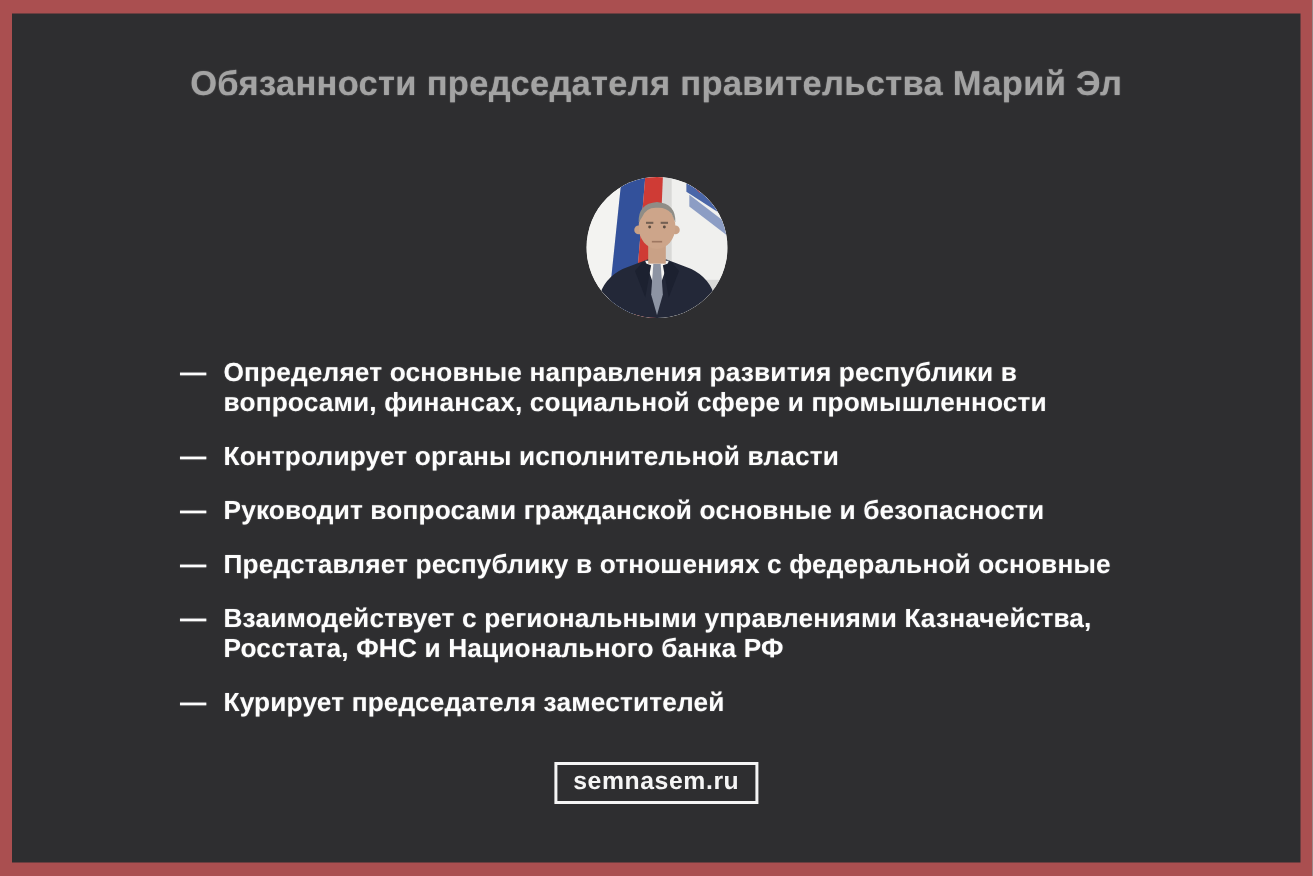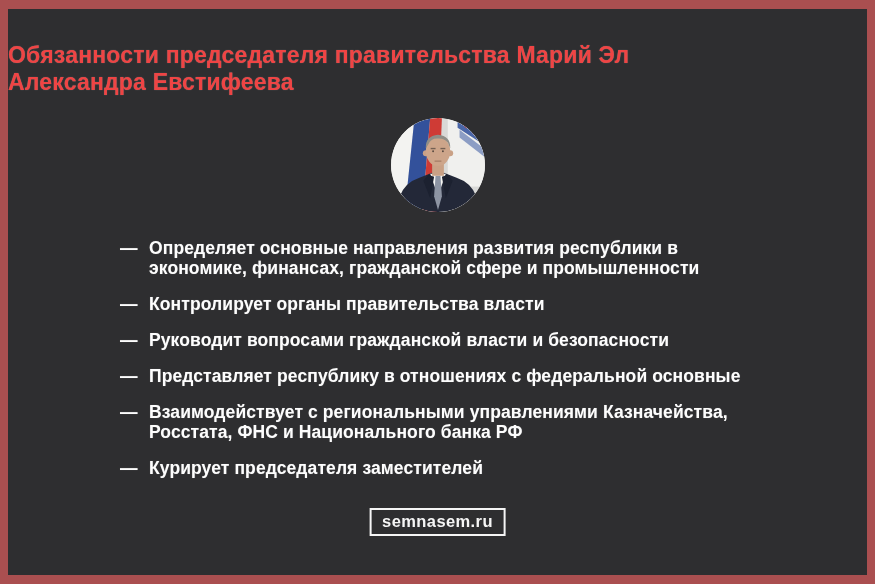--- a/index.html
+++ b/index.html
@@ -15,22 +15,22 @@
     background: #aa4f50; 
   }
   .canvas {
     position: absolute;
     left: 8px; top: 9px; right: 8px; bottom: 9px;
     background: #2e2e30; 
   }
   .title {
     position: absolute;
     top: 33px; left: 0; right: 0;
-    text-align: left;
-    color: #ef4444;
+    text-align: center;
+    color: #a3a3a3;
     font-size: 23px;
     font-weight: bold;
     line-height: 27px;
     letter-spacing: 0.2px;
     text-shadow: 0 0 1px rgba(255,255,255,0.35);
   }
   .avatar {
     position: absolute;
     top: 109px; left: 50%;
     transform: translateX(-50%);
@@ -76,21 +76,20 @@
   }
 </style>
 </head>
 <body>
 
 <div class="frame">
   <div class="canvas">
 
     <div class="title">
       <div>Обязанности председателя правительства Марий Эл</div>
-      <div>Александра Евстифеева</div>
     </div>
 
     <div class="avatar">
       <svg viewBox="0 0 96 96" xmlns="http://www.w3.org/2000/svg">
         <defs>
           <clipPath id="c">
               <circle cx="48" cy="48" r="48"></circle>
             </clipPath>
         </defs>
         <g clip-path="url(#c)">
@@ -130,29 +129,29 @@
           <circle cx="53" cy="34" r="1" fill="#3e3630" opacity="0.8"></circle>
 
           <rect x="44.5" y="43.5" width="7" height="1.1" fill="#8a6450" opacity="0.7"></rect>
         </g>
       </svg>
     </div>
 
     <div class="duties">
       <div class="duty">
         <span class="dash">—</span>
-        <span class="txt">Определяет основные направления развития республики в экономике, финансах, гражданской сфере и промышленности</span>
+        <span class="txt">Определяет основные направления развития республики в вопросами, финансах, социальной сфере и промышленности</span>
       </div>
       <div class="duty">
         <span class="dash">—</span>
-        <span class="txt">Контролирует органы правительства власти</span>
+        <span class="txt">Контролирует органы исполнительной власти</span>
       </div>
       <div class="duty">
         <span class="dash">—</span>
-        <span class="txt">Руководит вопросами гражданской власти и безопасности</span>
+        <span class="txt">Руководит вопросами гражданской основные и безопасности</span>
       </div>
       <div class="duty">
         <span class="dash">—</span>
         <span class="txt">Представляет республику в отношениях с федеральной основные</span>
       </div>
       <div class="duty">
         <span class="dash">—</span>
         <span class="txt">Взаимодействует с региональными управлениями Казначейства, Росстата, ФНС и Национального банка РФ</span>
       </div>
       <div class="duty">

